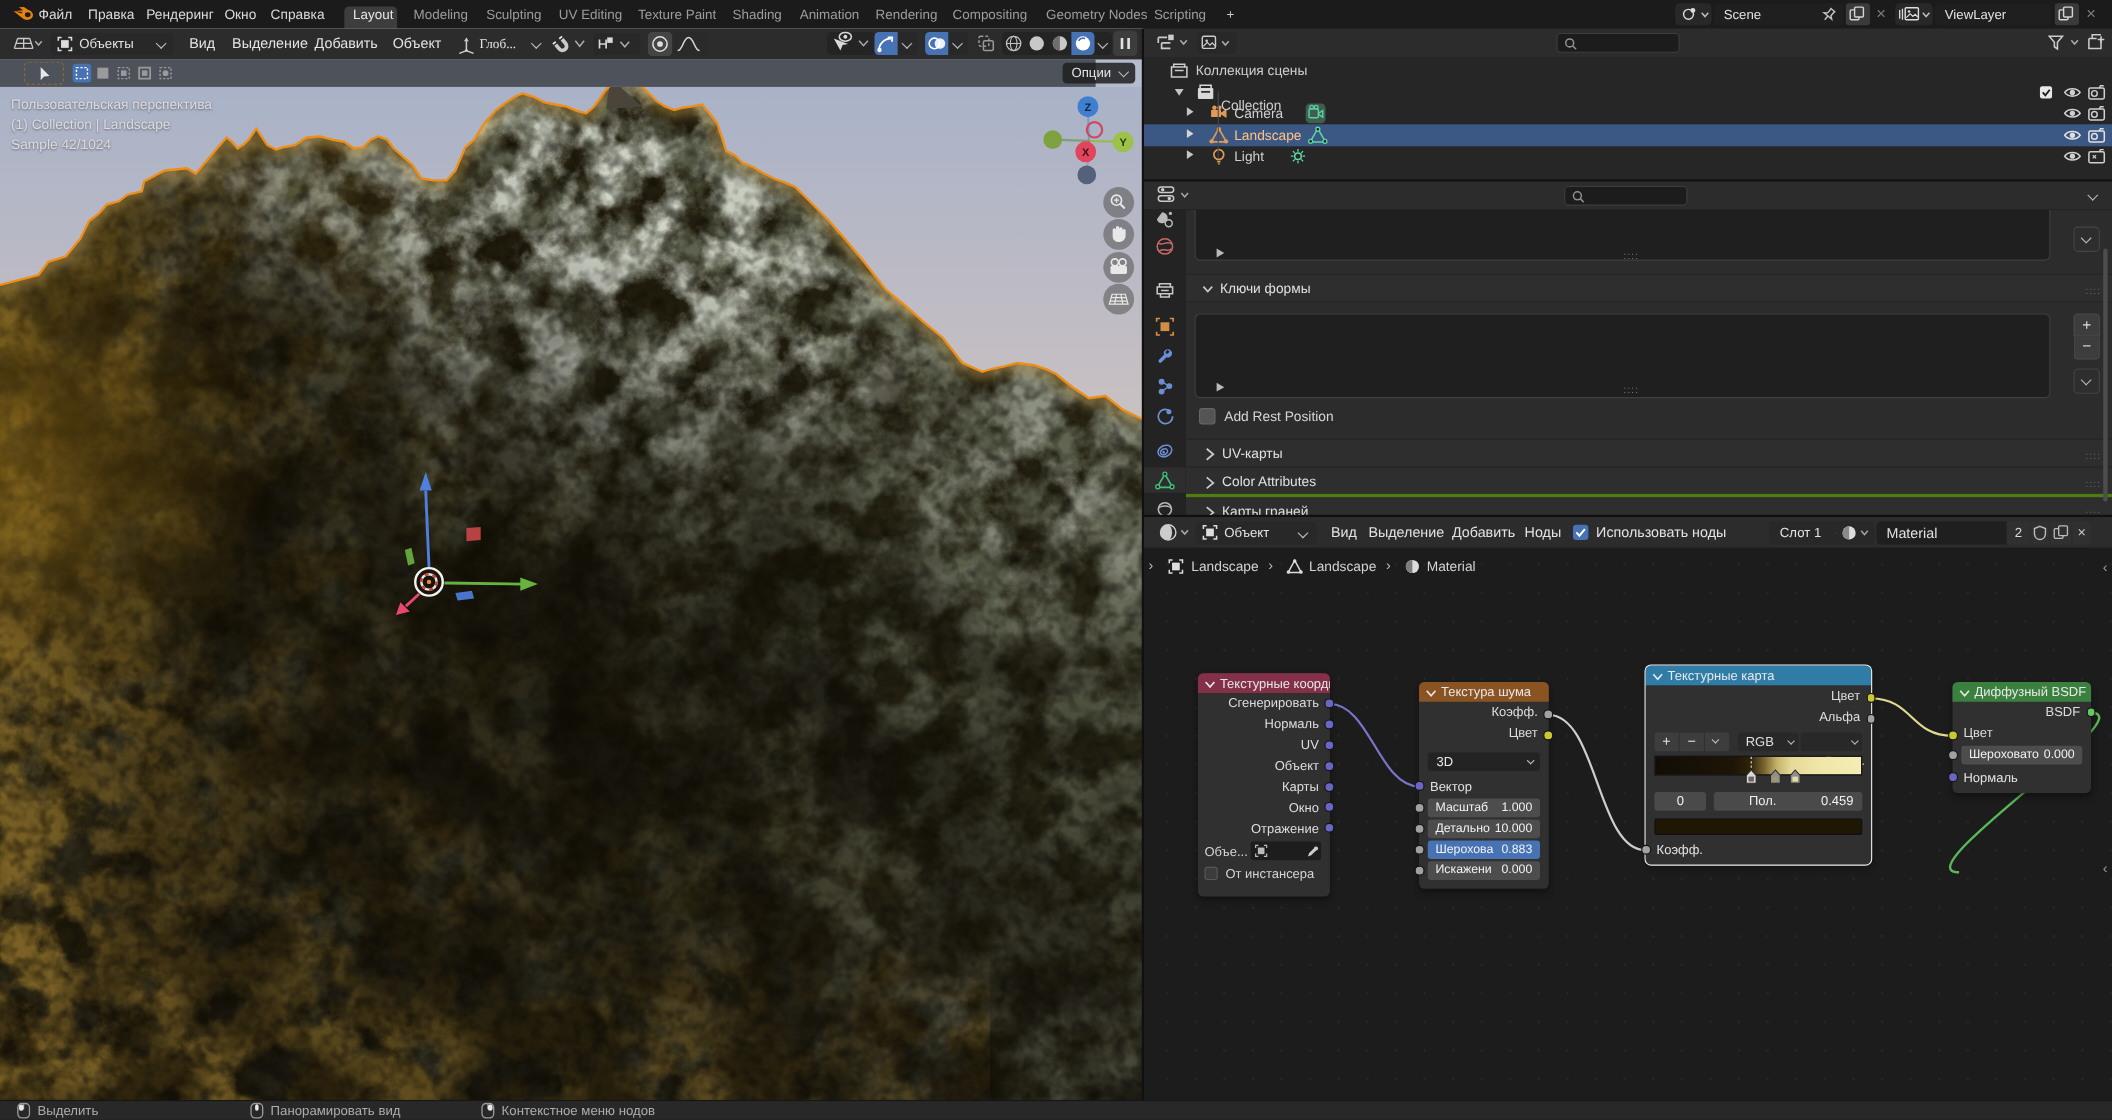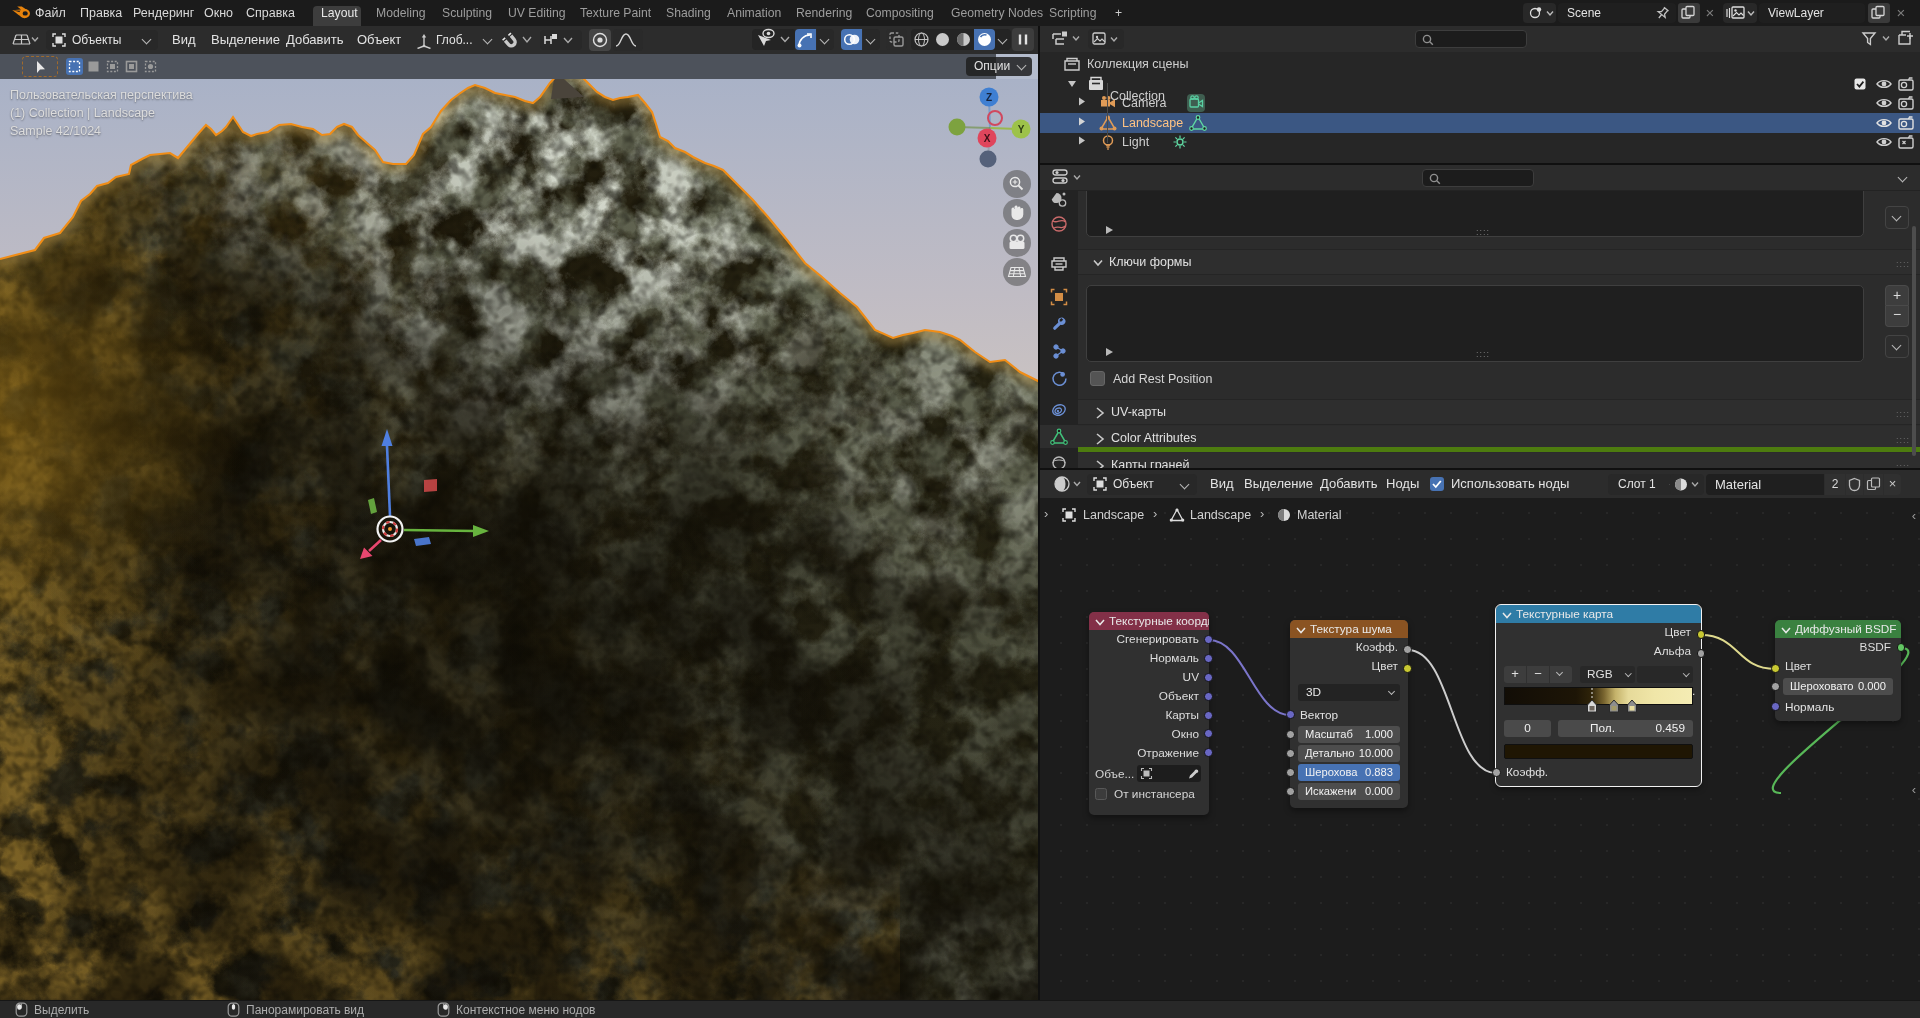--- a/index.html
+++ b/index.html
@@ -329,21 +329,21 @@
   <span style="position:absolute;left:172px;top:6px;">Вид</span>
   <span style="position:absolute;left:211px;top:6px;">Выделение</span>
   <span style="position:absolute;left:286px;top:6px;">Добавить</span>
   <span style="position:absolute;left:357px;top:6px;">Объект</span>
   <div class="dd" style="left:415px;top:4px;width:76px;height:20px;background:transparent;">
     <svg width="18" height="18" style="position:absolute;left:0px;top:1px;">
             <path d="M9,15 L9,6 M9,15 L2.5,17.5 M9,15 L15.5,17.5" stroke="#ccc" stroke-width="1.4" fill="none"></path>
             <path d="M9,3 l-2.2,3.4 l4.4,0 Z" fill="#ccc"></path>
             <circle cx="9" cy="15" r="1.3" fill="#ccc"></circle>
           </svg>
-    <span style="position:absolute;left:21px;top:3px;">Глоб...</span>
+    <span style="position:absolute;left:21px;top:3px;font-family:Liberation Serif, serif;">Глоб...</span>
     <span class="chev" style="position:absolute;right:0px;top:6px;"></span>
   </div>
   <svg width="40" height="24" style="position:absolute;left:497px;top:2px;">
           <g transform="rotate(-40 12 12)">
             <path d="M7,15 a5.5,5.5 0 0 0 11,0 l0,-5 l-3.4,0 l0,5 a2.1,2.1 0 0 1 -4.2,0 l0,-5 l-3.4,0 Z" fill="#c9c9c9"></path>
             <path d="M7,8 l3.4,0 M14.6,8 l3.4,0" stroke="#e8e8e8" stroke-width="1.6"></path>
           </g>
           <path d="M26,9 l4,5 l4,-5" fill="none" stroke="#aaa" stroke-width="1.4"></path>
         </svg>
   <div class="dd" style="left:540px;top:4px;width:42px;height:20px;">
@@ -723,21 +723,21 @@
         </div>
     <div style="position:absolute;left:12px;top:180px;width:15px;height:15px;background:#545454;border:1px solid #666;border-radius:3px;"></div>
     <span style="position:absolute;left:35px;top:181px;color:#d6d6d6;">Add Rest Position</span>
     <div style="position:absolute;left:0px;top:208px;width:842px;height:26px;background:#2e2e2e;border-top:1px solid #252525;border-bottom:1px solid #252525;">
       <svg width="12" height="26" style="position:absolute;left:16px;top:0;">
             <path d="M3,8 l6,5 l-6,5" fill="none" stroke="#c9c9c9" stroke-width="1.6"></path>
           </svg>
       <span style="position:absolute;left:33px;top:5px;color:#e0e0e0;">UV-карты</span>
       <div style="position:absolute;right:10px;top:9px;color:#6e6e6e;font-size:9px;letter-spacing:1px;">::::</div>
     </div>
-    <div style="position:absolute;left:0px;top:235px;width:842px;height:26px;background:#2e2e2e;border-bottom:5px solid #4d7c0f;text-align:center;">
+    <div style="position:absolute;left:0px;top:235px;width:842px;height:26px;background:#2e2e2e;border-bottom:3px solid #4d7c0f;text-align:center;">
       <svg width="12" height="26" style="position:absolute;left:16px;top:0;">
             <path d="M3,8 l6,5 l-6,5" fill="none" stroke="#c9c9c9" stroke-width="1.6"></path>
           </svg>
       <span style="position:absolute;left:33px;top:5px;color:#e0e0e0;">Color Attributes</span>
       <div style="position:absolute;right:10px;top:9px;color:#6e6e6e;font-size:9px;letter-spacing:1px;">::::</div>
     </div>
     <div style="position:absolute;left:0px;top:262px;width:842px;height:26px;background:#2e2e2e;border-bottom:1px solid #252525;">
       <svg width="12" height="26" style="position:absolute;left:16px;top:0;">
             <path d="M3,8 l6,5 l-6,5" fill="none" stroke="#c9c9c9" stroke-width="1.6"></path>
           </svg>

